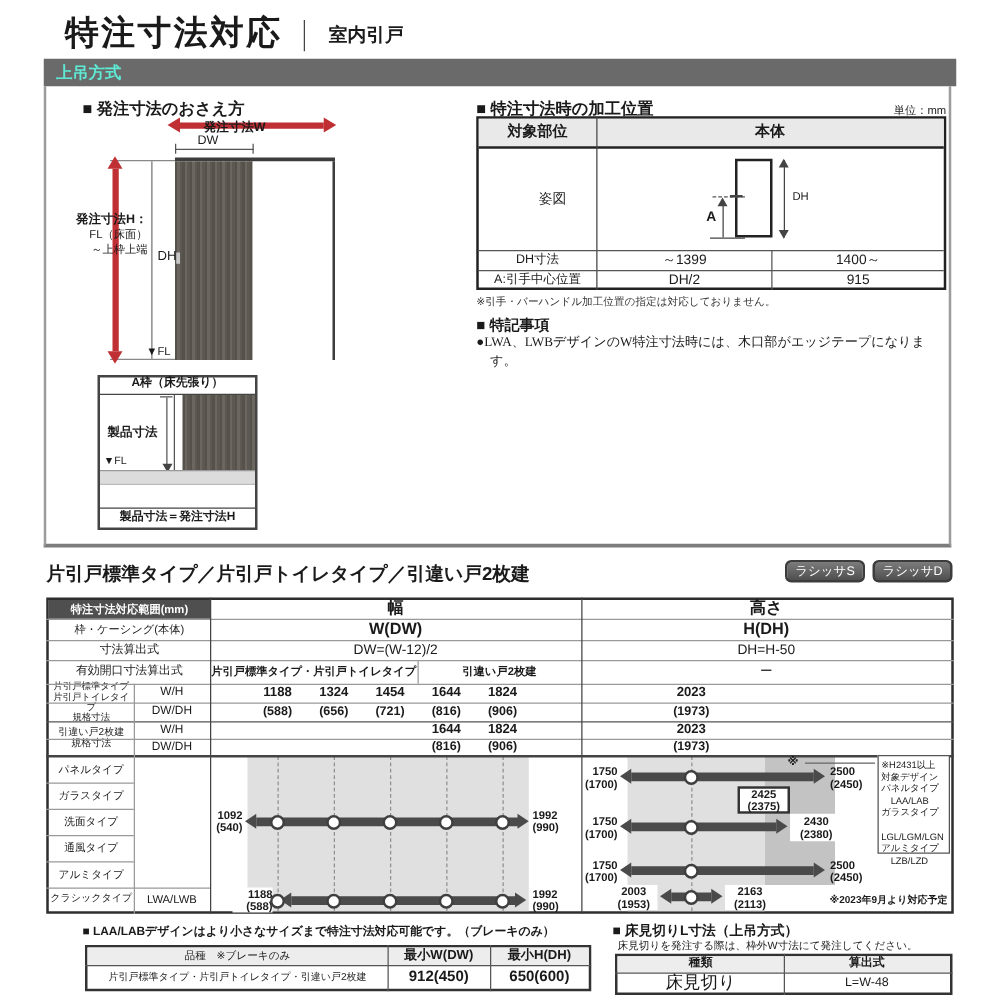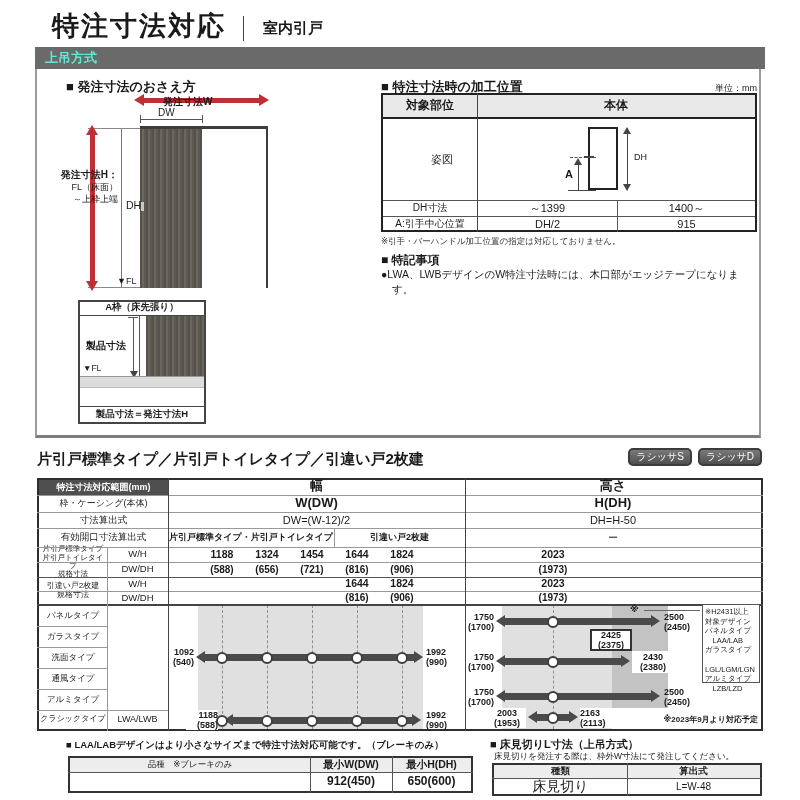--- a/index.html
+++ b/index.html
@@ -109,21 +109,21 @@
   <div class="cell" style="left:383px;top:200px;width:94px;height:16px;font-size:10px;">DH寸法</div>
   <div class="cell" style="left:478px;top:200px;width:139px;height:16px;font-size:11px;">～1399</div>
   <div class="cell" style="left:618px;top:200px;width:137px;height:16px;font-size:11px;">1400～</div>
   <div class="cell" style="left:383px;top:217px;width:94px;height:14px;font-size:10px;">A:引手中心位置</div>
   <div class="cell" style="left:478px;top:217px;width:139px;height:14px;font-size:11px;">DH/2</div>
   <div class="cell" style="left:618px;top:217px;width:137px;height:14px;font-size:11px;">915</div>
   <div class="abs" style="left:381px;top:236px;font-size:8.5px;color:#333;">※引手・バーハンドル加工位置の指定は対応しておりません。</div>
 
   <div class="abs b" style="left:381px;top:252px;font-size:12px;">■ 特記事項</div>
   <div class="abs" style="left:381px;top:267px;width:378px;font-size:10.5px;line-height:1.45;">
-    <div style="text-indent:-11px;padding-left:11px;">●LWA、LWBデザインのW特注寸法時には、木口部がエッジテープになります。</div>
+    <div style="text-indent:-11px;padding-left:11px;font-family:Liberation Serif, serif;">●LWA、LWBデザインのW特注寸法時には、木口部がエッジテープになります。</div>
   </div>
 
   <div class="abs b" style="left:37px;top:450px;font-size:15px;">片引戸標準タイプ／片引戸トイレタイプ／引違い戸2枚建</div>
   <div class="badge" style="left:628px;top:448px;width:64px;height:18px;">ラシッサS</div>
   <div class="badge" style="left:698px;top:448px;width:64px;height:18px;">ラシッサD</div>
 
   <div class="abs" style="left:37px;top:478px;width:726px;height:253px;border:2px solid #2e2e2e;box-sizing:border-box;"></div>
 
   <div class="cell b" style="left:39px;top:480px;width:129px;height:15px;background:#4f4f4f;color:#fff;font-size:9px;">特注寸法対応範囲(mm)</div>
   <div class="cell b" style="left:168px;top:478px;width:297px;height:17px;font-size:13px;">幅</div>
@@ -273,21 +273,21 @@
   </div>
 
   <div class="bar" style="left:537px;top:714px;width:32px;height:7px;z-index:4;"></div>
   <div class="ah l" style="left:528px;top:711px;z-index:4;"></div>
   <div class="ah r" style="left:569px;top:711px;z-index:4;"></div>
   <div class="dot" style="left:553px;top:718px;"></div>
   <div class="numlbl" style="left:488px;top:708px;width:38px;text-align:center;background:#fff;z-index:5;">
     <div>2003</div>
     <div>(1953)</div>
   </div>
-  <div class="numlbl" style="left:580px;top:708px;width:40px;background:#fff;z-index:5;">
+  <div class="numlbl" style="left:580px;top:708px;width:40px;text-align:center;background:#fff;z-index:5;">
     <div>2163</div>
     <div>(2113)</div>
   </div>
 
   <div class="abs" style="left:702px;top:604px;width:58px;height:79px;border:1px solid #555;background:#fff;box-sizing:border-box;padding:2px 2px;font-size:7.5px;line-height:1.28;z-index:6;">
     <div>※H2431以上</div>
     <div>対象デザイン</div>
     <div>パネルタイプ</div>
     <div>　LAA/LAB</div>
     <div>ガラスタイプ</div>
@@ -316,20 +316,21 @@
   <div class="vline" style="left:334px;top:528px;height:19px;background:#999;"></div>
 
   <div class="abs b" style="left:66px;top:739px;font-size:9.5px;white-space:nowrap;">■ LAA/LABデザインはより小さなサイズまで特注寸法対応可能です。（ブレーキのみ）</div>
   <div class="abs" style="left:68px;top:756px;width:405px;height:37px;border:2px solid #333;box-sizing:border-box;"></div>
   <div class="cell" style="left:70px;top:758px;width:240px;height:14px;background:#ededed;font-size:8.5px;">品種　※ブレーキのみ</div>
   <div class="cell b" style="left:310px;top:758px;width:82px;height:14px;background:#ededed;font-size:10.5px;">最小W(DW)</div>
   <div class="cell b" style="left:392px;top:758px;width:79px;height:14px;background:#ededed;font-size:10.5px;">最小H(DH)</div>
   <div class="hline" style="left:68px;top:772px;width:405px;background:#555;"></div>
   <div class="vline" style="left:310px;top:756px;height:37px;"></div>
   <div class="vline" style="left:392px;top:756px;height:37px;"></div>
+  <div class="cell" style="left:70px;top:773px;width:240px;height:18px;font-size:8px;">片引戸標準タイプ・片引戸トイレタイプ・引違い戸2枚建</div>
   <div class="cell b" style="left:310px;top:773px;width:82px;height:18px;font-size:12px;">912(450)</div>
   <div class="cell b" style="left:392px;top:773px;width:79px;height:18px;font-size:12px;">650(600)</div>
 
   <div class="abs b" style="left:490px;top:737px;font-size:11px;">■ 床見切りL寸法（上吊方式）</div>
   <div class="abs" style="left:494px;top:751px;font-size:8.5px;">床見切りを発注する際は、枠外W寸法にて発注してください。</div>
   <div class="abs" style="left:492px;top:763px;width:270px;height:33px;border:2px solid #333;box-sizing:border-box;"></div>
   <div class="cell b" style="left:494px;top:765px;width:133px;height:13px;background:#ededed;font-size:9.5px;">種類</div>
   <div class="cell b" style="left:627px;top:765px;width:133px;height:13px;background:#ededed;font-size:9.5px;">算出式</div>
   <div class="hline" style="left:492px;top:778px;width:270px;background:#555;"></div>
   <div class="vline" style="left:627px;top:763px;height:33px;"></div>

